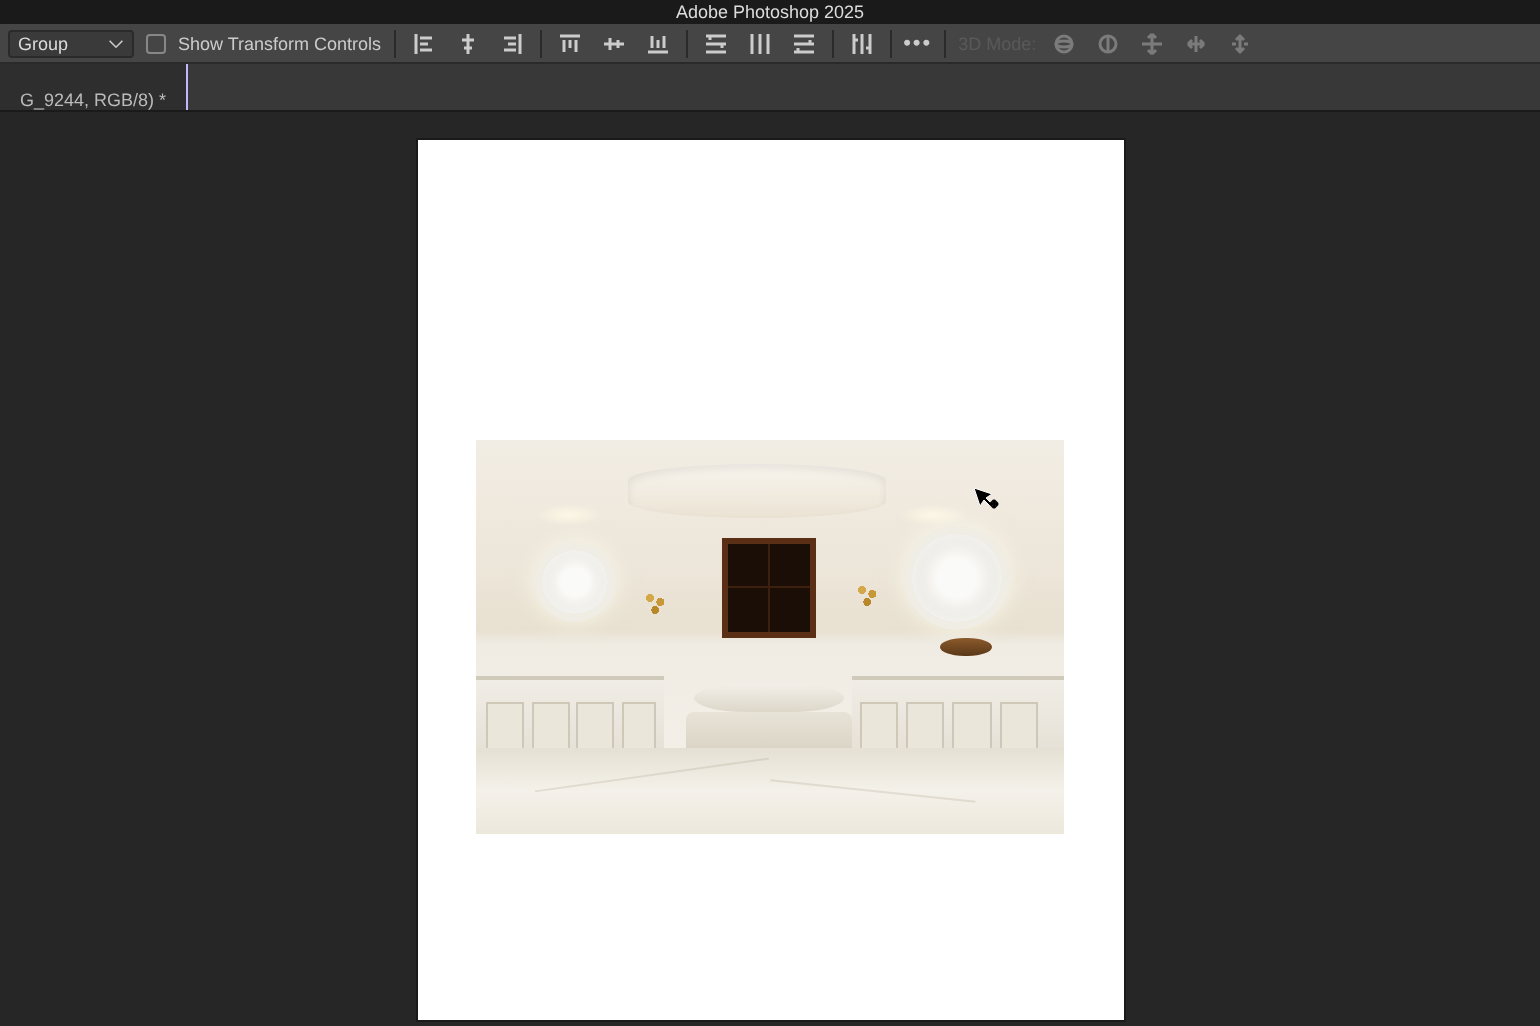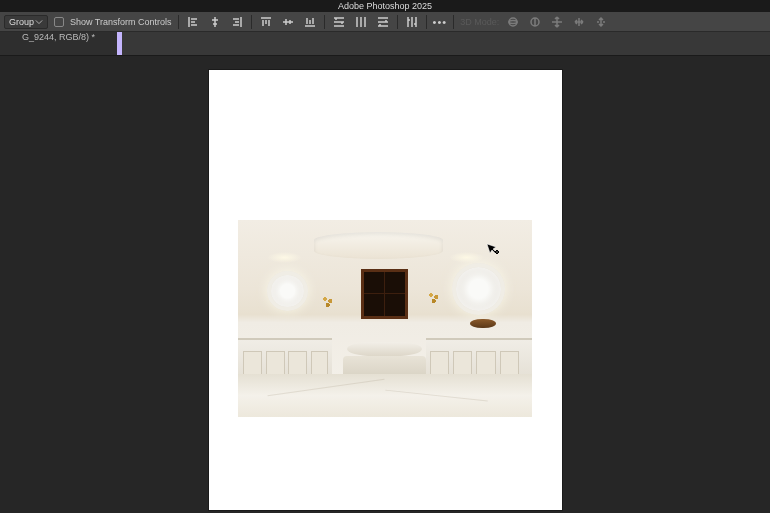--- a/index.html
+++ b/index.html
@@ -1,27 +1,27 @@
 <!DOCTYPE html>
 <html><head>
 <meta charset="utf-8">
 <style>
 *{margin:0;padding:0;box-sizing:border-box;font-family:-apple-system,"Segoe UI",Arial,sans-serif}
 body{width:770px;height:513px;background:#262626;overflow:hidden;position:relative}
 .titlebar{height:12px;background:#1a1a1a;color:#ddd;font-size:9px;text-align:center;line-height:12px;font-weight:400}
 .optbar{height:20px;background:#454545;border-bottom:1px solid #2a2a2a;display:flex;align-items:center;padding:0 4px;gap:6px;color:#ccc;font-size:9px}
-.dropdown{background:#3a3a3a;border:1px solid #2a2a2a;color:#ddd;font-size:9px;padding:1px 4px;border-radius:2px;display:flex;align-items:center;gap:1px;cursor:pointer}
+.dropdown{background:#3a3a3a;border:1px solid #2a2a2a;color:#ddd;font-size:9px;padding:1px 4px;border-radius:2px;display:flex;align-items:center;gap:20px;cursor:pointer}
 .chk{width:10px;height:10px;border:1px solid #888;border-radius:2px;display:inline-block}
 .sep{width:1px;height:14px;background:#2a2a2a}
 .icnbtn{width:16px;height:16px;display:flex;align-items:center;justify-content:center;cursor:pointer;border-radius:2px}
 .icnbtn svg{width:12px;height:12px;stroke:#ccc;fill:none;stroke-width:1.5}
 .disabled{opacity:.4}
 .disabled .lbl{color:#777}
 .tabbar{height:24px;background:#383838;display:flex;border-bottom:1px solid #1a1a1a}
-.tab{background:#2e2e2e;color:#bbb;font-size:9px;padding:0 22px;display:flex;align-items:flex-start;border-right:5px solid #c4b5fd}
+.tab{background:#2e2e2e;color:#bbb;font-size:9px;padding:0 10px;display:flex;align-items:flex-end;border-right:1px solid #c4b5fd}
 .canvas{position:absolute;top:56px;left:0;right:0;bottom:0;background:#262626;display:flex;justify-content:center;align-items:flex-start;padding-top:14px}
 .artboard{width:353px;height:440px;background:#fff;position:relative;box-shadow:0 0 0 1px rgba(0,0,0,.3)}
 .photo{position:absolute;top:150px;left:29px;width:294px;height:197px;overflow:hidden}
 .room{width:100%;height:100%;position:relative;background:linear-gradient(180deg,#f2ede4 0%,#ece5d8 35%,#e8e0d0 48%,#f0ece4 52%,#f5f2eb 100%)}
 .ceilrec{position:absolute;top:6%;left:26%;width:44%;height:14%;background:linear-gradient(180deg,#f8f5ee,#ebe3d4);border-radius:50%/30%;box-shadow:inset 0 2px 4px rgba(0,0,0,.08)}
 .window{position:absolute;top:25%;left:42%;width:16%;height:25%;background:#3d1f0e;border:3px solid #5a2f15;display:grid;grid-template-columns:1fr 1fr;grid-template-rows:1fr 1fr;gap:1px}
 .window div{background:#1a0e06}
 .mirror{position:absolute;border-radius:50%;background:radial-gradient(circle,#fafaf8 30%,#e8e5de 70%);border:4px solid #f0ede5;box-shadow:0 0 12px rgba(255,255,240,.7),inset 0 0 8px rgba(255,255,255,.9)}
 .m1{top:26%;left:10%;width:14%;height:20%}
 .m2{top:22%;left:73%;width:18%;height:26%}

